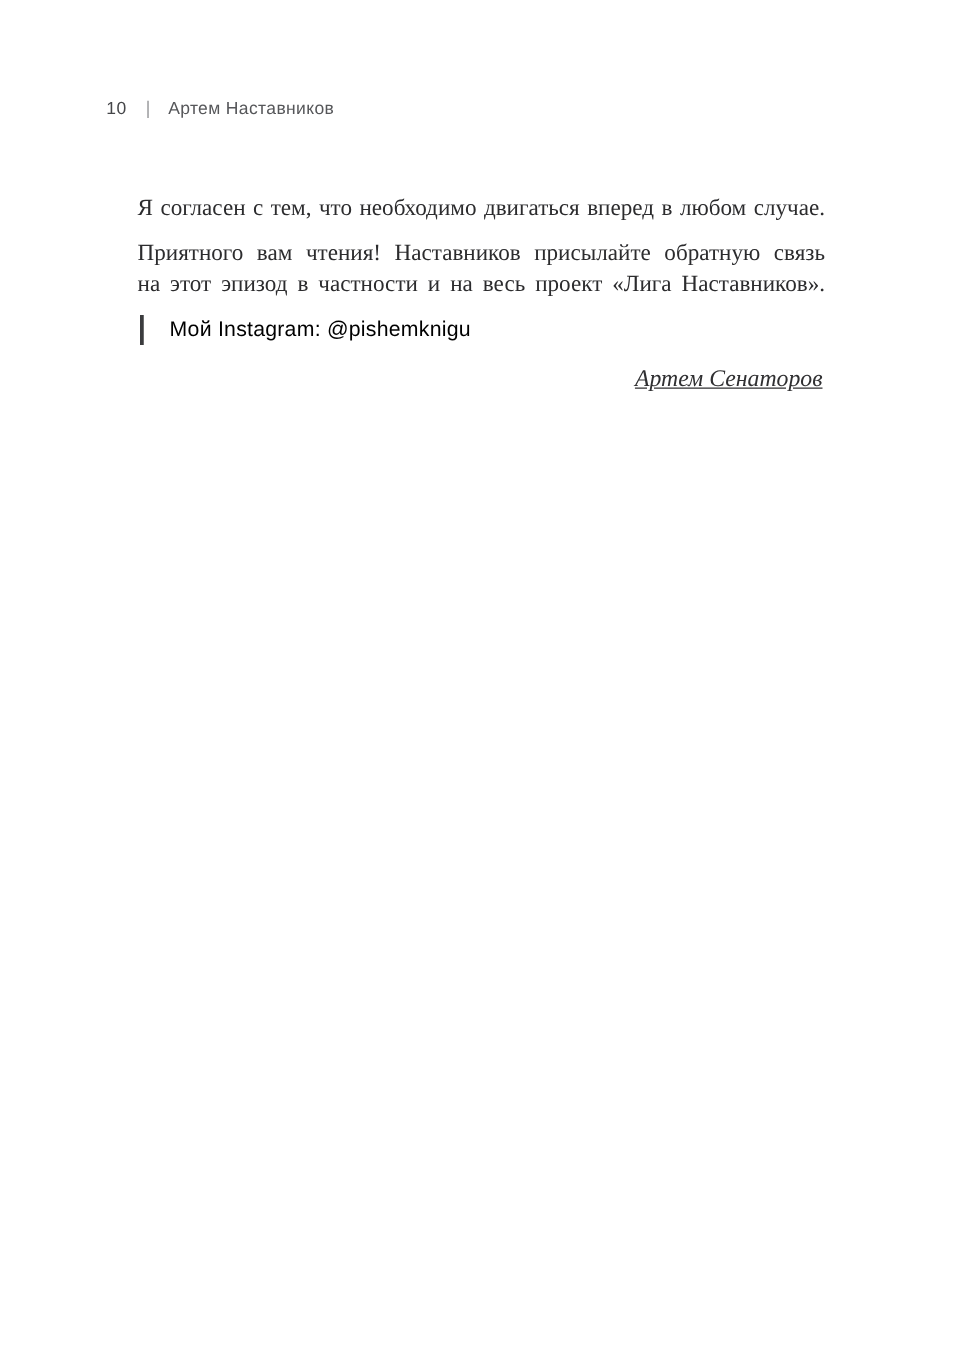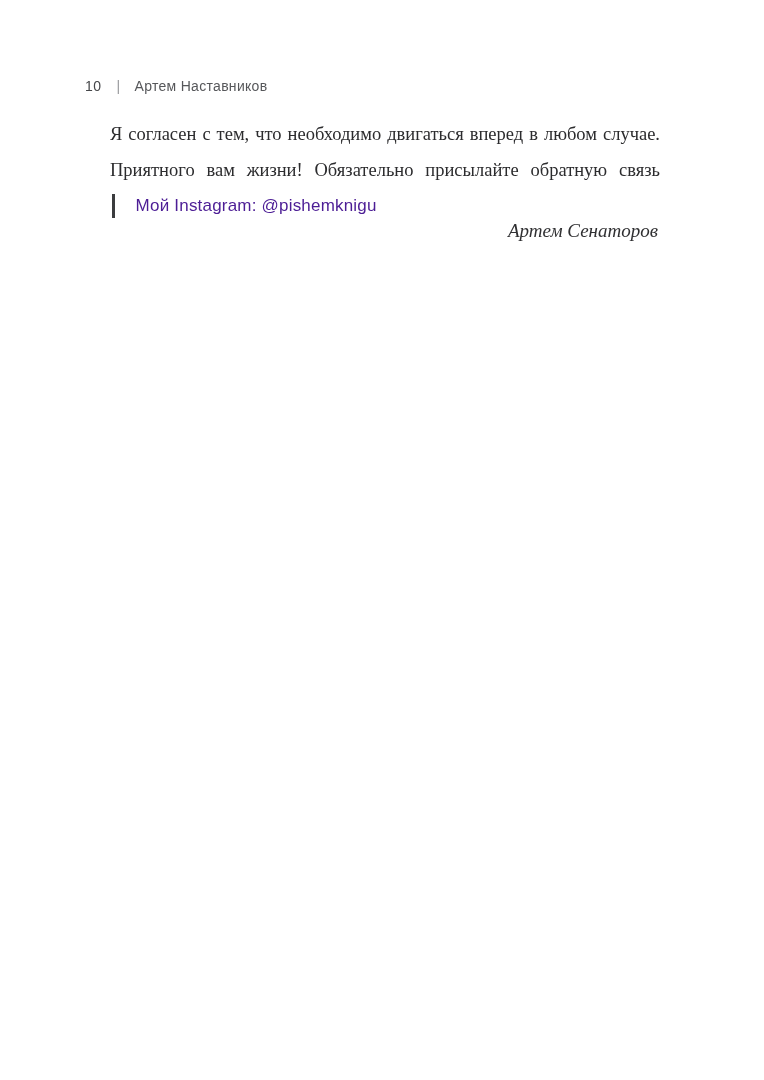--- a/index.html
+++ b/index.html
@@ -34,21 +34,21 @@
     display: inline-block;
     margin: 0 14px 0 15px;
     color: #96979a;
     font-weight: 300;
     transform: scaleY(1.05);
   }
 
   
   .content {
     position: absolute;
-    top: 122px;
+    top: 155px;
     left: 110px;
     width: 550px;
     color: #2c2c2e;
     font-size: 18.5px;
     line-height: 25px;
   }
   .para { margin: 0 0 11px 0; }
   .line { display: block; }
   .line.just {
     text-align: justify;
@@ -65,54 +65,57 @@
   .note .bar {
     width: 2.5px;
     align-self: stretch;
     background: #3b3c3e;
     margin: 0 0 0 2px;
   }
   .note .note-text {
     font-family: "Liberation Sans", sans-serif;
     font-size: 17px;
     line-height: 24px;
-    color: #4c1d95;
+    color: #000000;
     padding-left: 21px;
     letter-spacing: 0.2px;
   }
 
   
   .signature {
+    margin-top: 15px;
     text-align: right;
     font-style: italic;
     font-size: 19px;
     line-height: 25px;
     color: #303032;
     padding-right: 2px;
+    text-decoration: underline;
   }
 </style>
 </head>
 <body>
 
 <div class="page">
 
   <div class="running-head">
     <span class="pagenum">10</span>
     <span class="sep">|</span>
     <span class="book-title">Артем Наставников</span>
   </div>
 
   <div class="content">
 
     <p class="para">
       <span class="line just">Я согласен с тем, что необходимо двигаться вперед в любом случае.</span>
     </p>
 
     <p class="para">
-      <span class="line just">Приятного вам жизни! Обязательно присылайте обратную связь</span>
+      <span class="line just">Приятного вам чтения! Наставников присылайте обратную связь</span>
+      <span class="line just">на этот эпизод в частности и на весь проект «Лига Наставников».</span>
     </p>
 
     <div class="note">
       <span class="bar"></span>
       <span class="note-text">Мой Instagram: @pishemknigu</span>
     </div>
 
     <div class="signature">Артем Сенаторов</div>
 
   </div>

